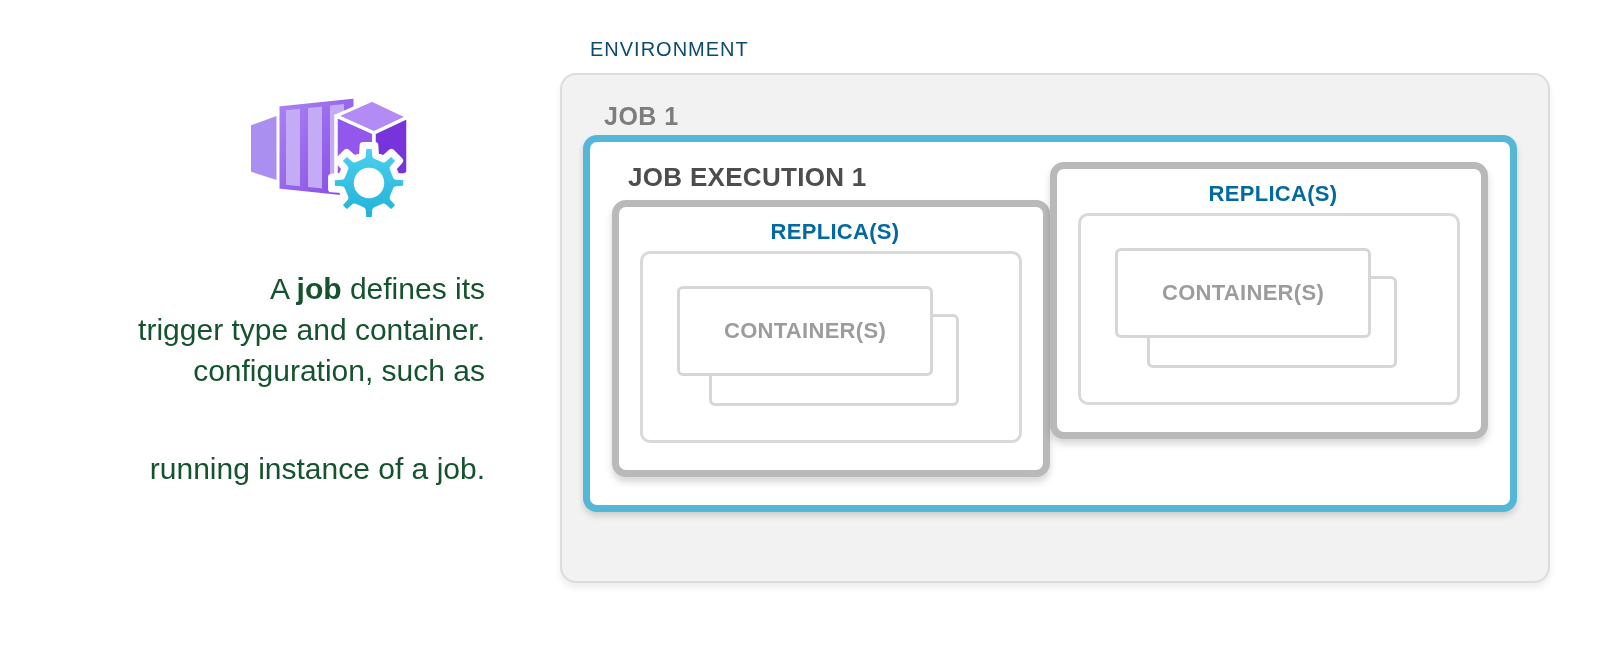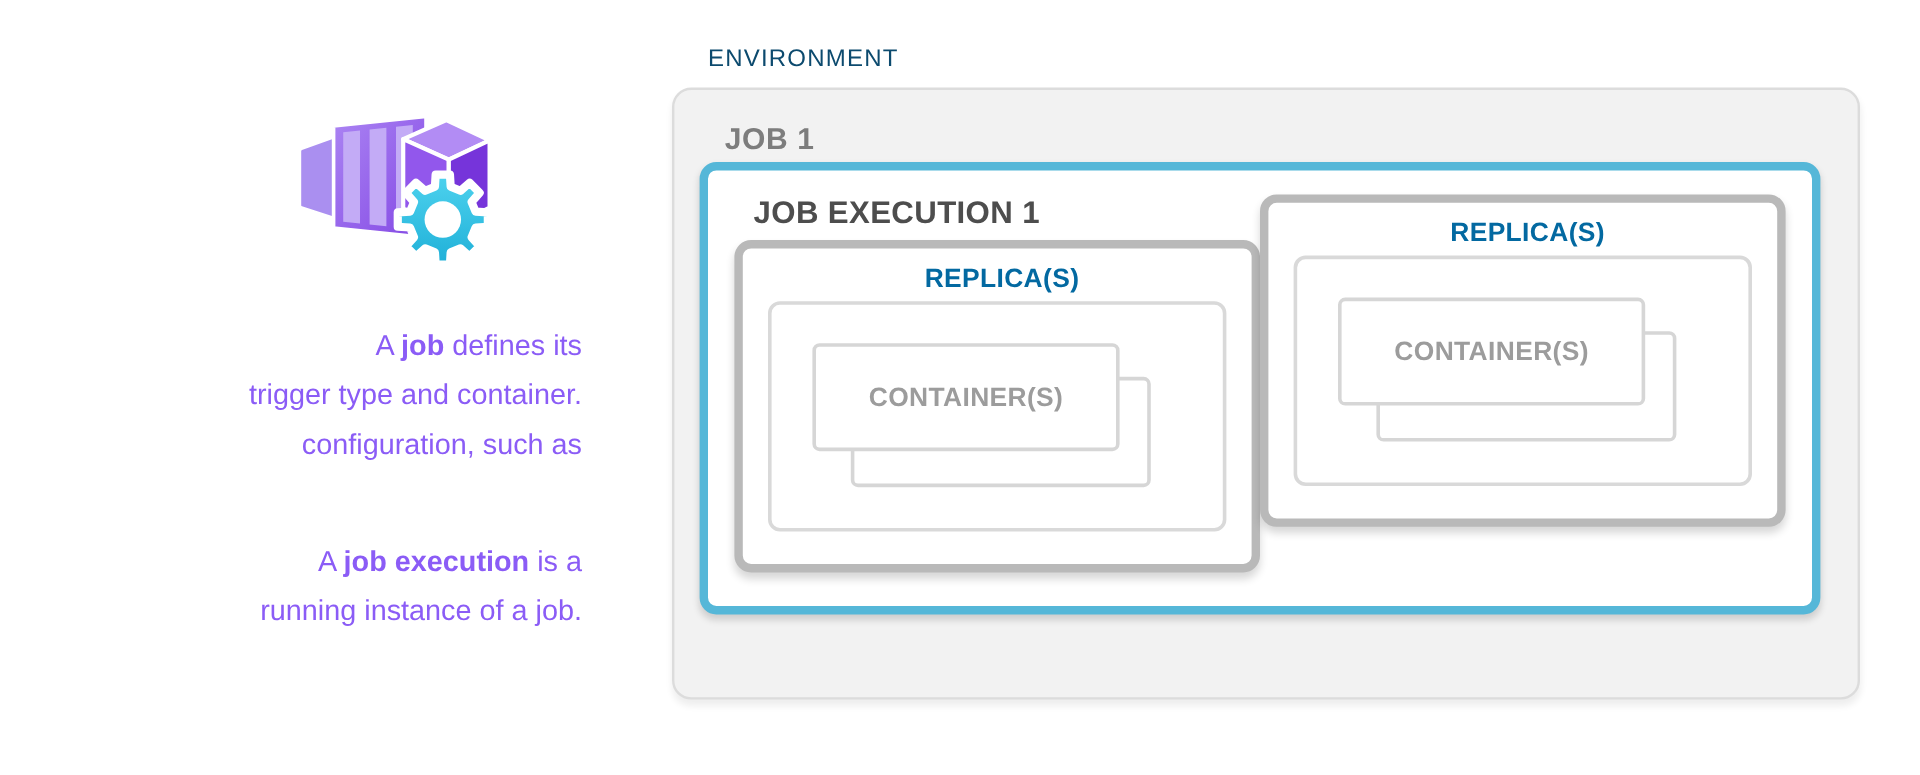--- a/index.html
+++ b/index.html
@@ -14,21 +14,21 @@
   html,body{background:#fff;}
   body{
     width:1600px;height:646px;position:relative;overflow:hidden;
     font-family:"Liberation Sans","DejaVu Sans",sans-serif;
   }
   
   .icon-wrap{position:absolute;left:248px;top:86px;width:164px;height:140px;}
   .icon-wrap svg{display:block;width:100%;height:100%;}
   .left-text{
     position:absolute;left:40px;top:268px;width:445px;
-    text-align:right;font-size:24px;line-height:41px;color:#8b5cf6;
+    text-align:right;font-size:30px;line-height:41px;color:#14532d;
   }
   .left-text b{font-weight:700;}
   .t-spacer{height:57px;}
   
   .env-label{
     position:absolute;left:590px;top:38px;
     font-size:20px;font-weight:400;letter-spacing:1px;color:#0c4a6e;
   }
   .env-box{
     position:absolute;left:560px;top:73px;width:990px;height:510px;
@@ -116,21 +116,20 @@
       <circle r="20" fill="#fff"></circle>
     </g>
   </svg>
 </div>
 
 <div class="left-text">
     <div class="t-line"><span>A </span><b>job</b><span> defines its</span></div>
     <div class="t-line"><span>trigger type and container.</span></div>
     <div class="t-line"><span>configuration, such as</span></div>
     <div class="t-line t-spacer"></div>
-    <div class="t-line"><span>A </span><b>job execution</b><span> is a</span></div>
     <div class="t-line"><span>running instance of a job.</span></div>
   </div>
 
 <div class="env-label">ENVIRONMENT</div>
 
 <div class="env-box">
   <div class="job-label">JOB 1</div>
 
   <div class="job-box">
 

